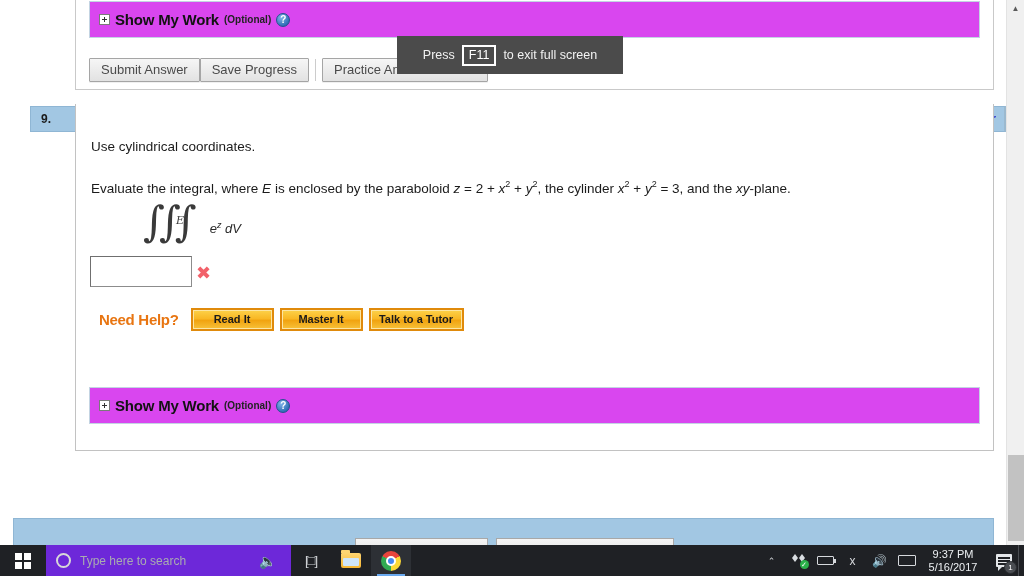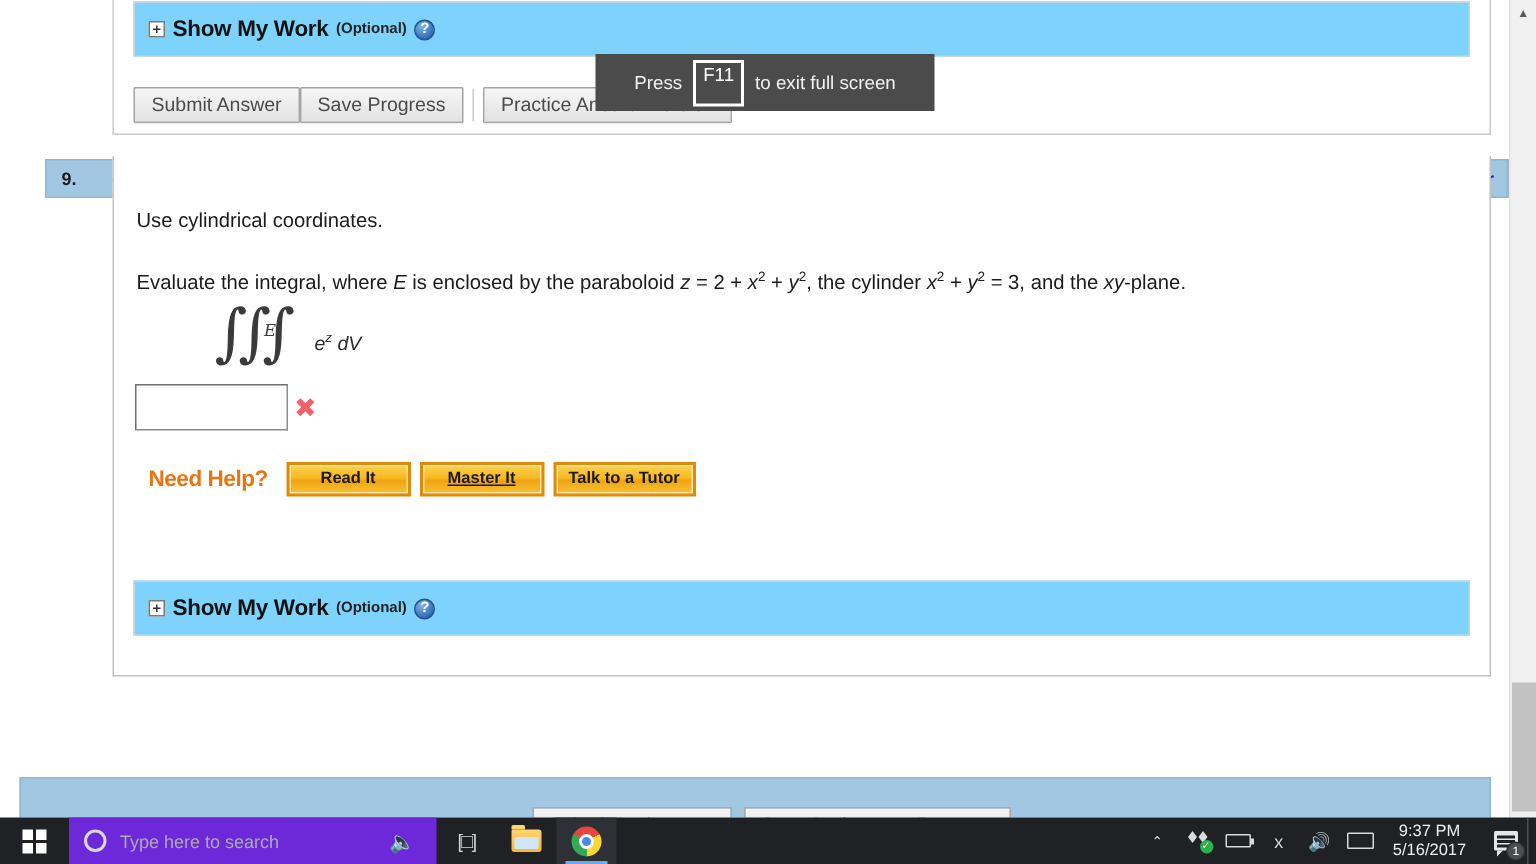--- a/index.html
+++ b/index.html
@@ -36,21 +36,21 @@
   #qcard-prev {
     left: 75px; top: -60px;
     width: 919px; height: 150px;
     border: 1px solid #c9c9c9;
   }
   .smw-bar {
     position: absolute;
     left: 13px;
     width: 891px;
     height: 37px;
-    background: #7dd3fc;
+    background: #d946ef;
     border: 1px solid #c3d4e2;
   }
   .smw-inner {
     display: flex; align-items: center;
     height: 100%;
     padding-left: 9px;
     gap: 5px;
   }
   .plusbox {
     width: 11px; height: 11px;
@@ -235,21 +235,21 @@
     background: linear-gradient(#fcd24a 0%, #f9b825 45%, #f1a310 55%, #f7c23a 100%);
     border: 2px solid #e08a0b;
     color: #1a1a1a;
     font-size: 11px; font-weight: bold;
     padding: 3px 0 4px;
     text-align: center;
     margin-right: 6px;
     box-shadow: inset 0 0 0 1px #fde6a2;
   }
   .obtn.w1 { width: 83px; }
-  .obtn.w2 { width: 83px; text-decoration: underline; }
+  .obtn.w2 { width: 83px; }
   .obtn.w3 { width: 95px; }
 
   #smw-cur { left: 13px; top: 283px; }
 
   
   #assignbar {
     position: absolute;
     left: 13px; top: 518px;
     width: 981px; height: 58px;
     background: #a2c7e3;
@@ -277,21 +277,21 @@
     background: #4b4b4b;
     color: #f2f2f2;
     display: flex; align-items: center; justify-content: center;
     font-size: 12.5px;
     gap: 7px;
     z-index: 40;
   }
   #f11 .key {
     border: 2px solid #ffffff;
     background: #4b4b4b;
-    padding: 1px 5px 12px;
+    padding: 1px 5px 2px;
     font-size: 12.5px;
     line-height: 14px;
     color: #ffffff;
   }
 
   
   #scrollbar {
     position: absolute;
     right: 0; top: 0;
     width: 18px; height: 545px;

